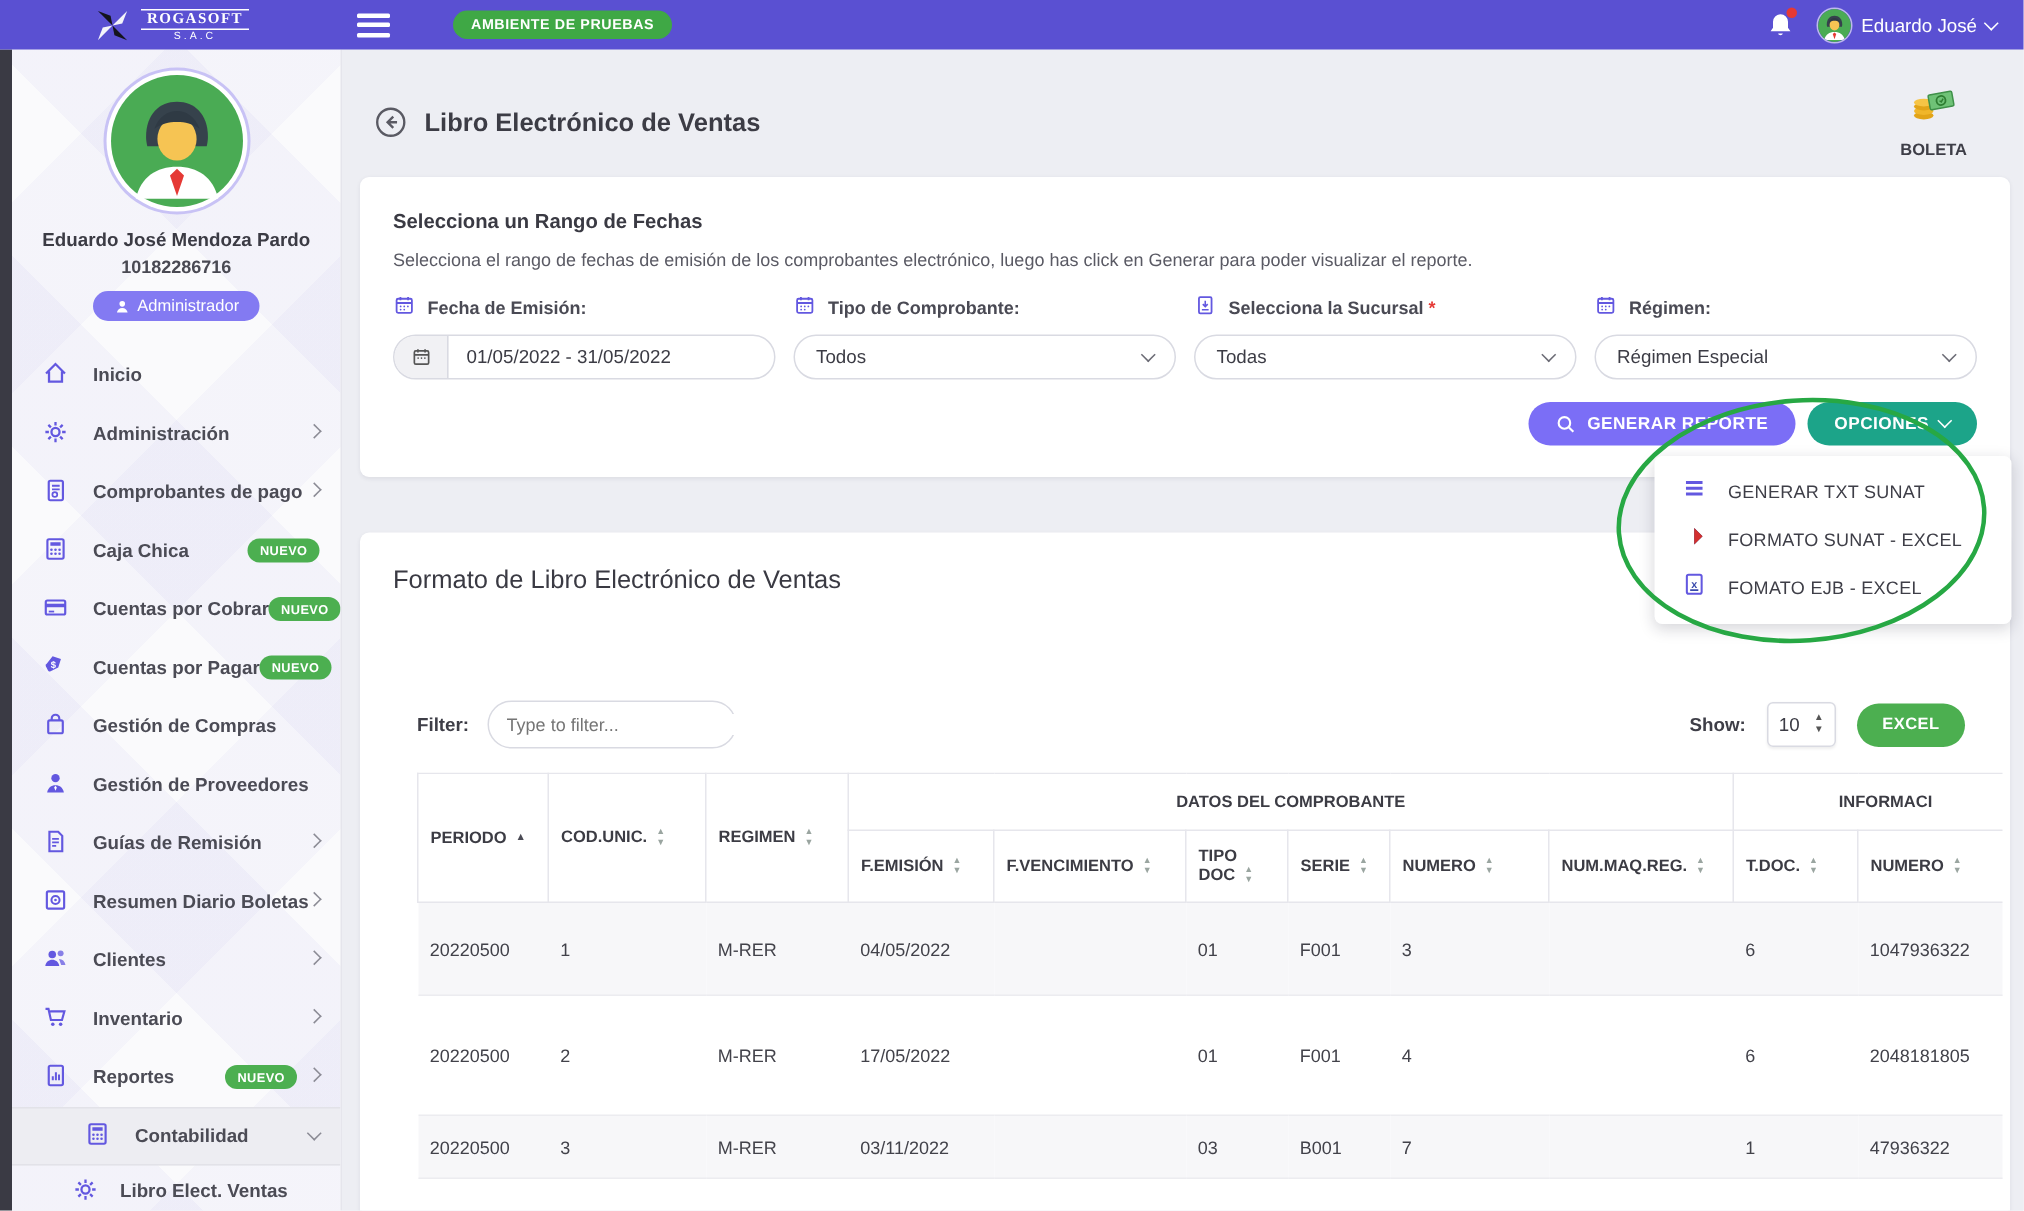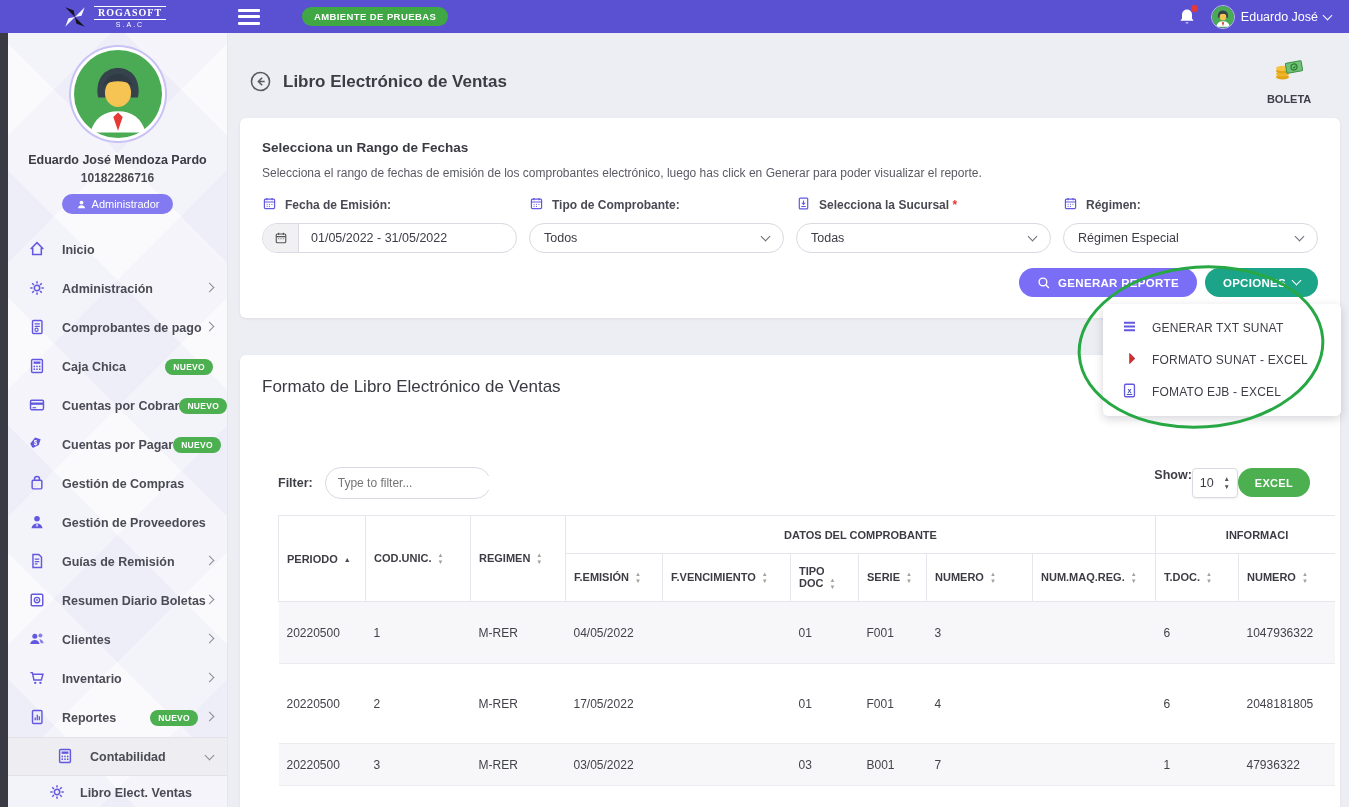--- a/index.html
+++ b/index.html
@@ -85,21 +85,21 @@
   
   .annotation { position:absolute; left:845px; top:226px; width:260px; height:178px; z-index:40; pointer-events:none; }
 
   
   .table-card { left:12px; top:322px; width:1100px; height:600px; padding:22px; }
   .table-title { font-size:17px; font-weight:normal; color:#3a3a43; }
   .table-toolbar { margin-top:70px; display:flex; align-items:center; padding:0 8px 0 16px; }
   .filter-label { font-size:12.5px; font-weight:bold; color:#3e3e47; margin-right:12px; }
   .filter-pill { width:166px; height:30px; border:1px solid #d9dae2; border-radius:16px; display:flex; align-items:center; padding:15px 12px; }
   .filter-pill input { border:0; outline:0; flex:1; font-size:12px; color:#3c3c45; font-family:inherit; }
-  .toolbar-right { margin-left:auto; display:flex; align-items:flex-start; }
+  .toolbar-right { margin-left:auto; display:flex; align-items:center; gap:14px; }
   .show-label { font-size:12.5px; font-weight:bold; color:#3e3e47; }
   .show-select { width:46px; height:30px; border:1px solid #d9dae2; border-radius:4px; box-shadow:0 1px 2px rgba(0,0,0,.07); display:flex; align-items:center; justify-content:space-between; padding:0 7px; font-size:12.5px; color:#3c3c45; cursor:pointer; }
   .stepper { display:flex; flex-direction:column; gap:1px; font-size:6.5px; color:#555; line-height:1; }
   .btn-excel { background:#4caf50; border-radius:16px; height:29px; padding:0 17px; font-size:11px; }
 
   .table-wrap { margin-top:16px; margin-left:16px; width:1057px; overflow:hidden; }
   table { border-collapse:collapse; table-layout:fixed; width:1080px; }
   thead th { border:1px solid #e6e6ec; background:#fff; font-size:11px; color:#3c3c44; font-weight:bold; padding:6px 8px; text-align:left; vertical-align:middle; }
   thead .group-th { text-align:center; height:38px; }
   thead .sub-th { height:48px; }
@@ -669,21 +669,21 @@
               <td>F001</td>
               <td>4</td>
               <td></td>
               <td>6</td>
               <td>2048181805</td>
             </tr>
             <tr style="height:42px">
               <td>20220500</td>
               <td>3</td>
               <td>M-RER</td>
-              <td>03/05/2022</td>
+              <td>03/11/2022</td>
               <td></td>
               <td>03</td>
               <td>B001</td>
               <td>7</td>
               <td></td>
               <td>1</td>
               <td>47936322</td>
             </tr>
             <tr style="height:62px">
               <td>20220500</td>

